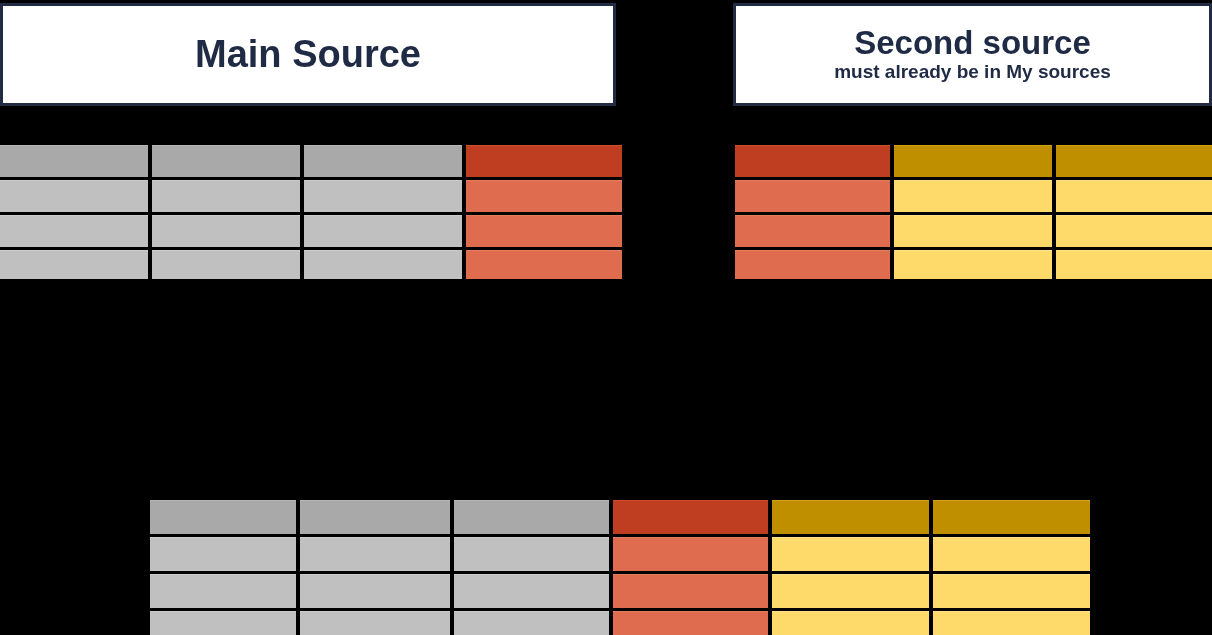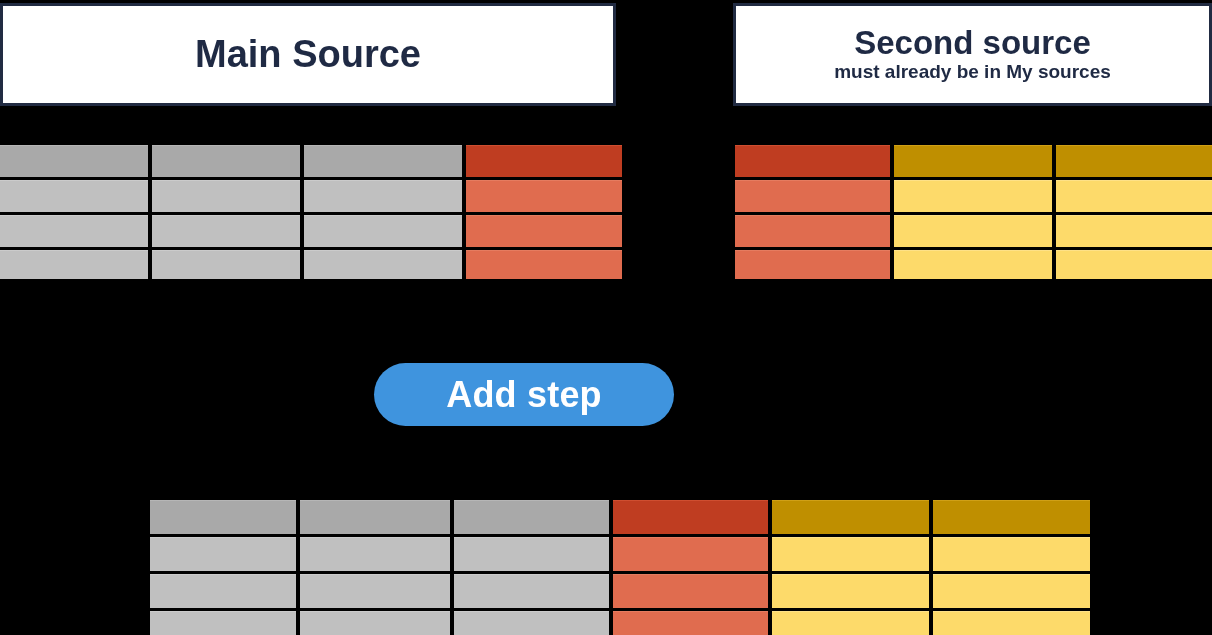--- a/index.html
+++ b/index.html
@@ -177,21 +177,20 @@
         <div class="cell c-gold" style="width: 158px;"></div>
         <div class="cell c-gold" style="width: 164px;"></div>
       </div>
       <div class="trow r-last">
         <div class="cell c-red" style="width: 155px;"></div>
         <div class="cell c-gold" style="width: 158px;"></div>
         <div class="cell c-gold" style="width: 164px;"></div>
       </div>
     </div>
 
-  <button id="add-step-button">Add step</button>
 
   <div class="table" id="table-result">
       <div class="trow">
         <div class="cell c-gray-head" style="width: 146px;"></div>
         <div class="cell c-gray-head" style="width: 150px;"></div>
         <div class="cell c-gray-head" style="width: 155px;"></div>
         <div class="cell c-red-head" style="width: 155px;"></div>
         <div class="cell c-gold-head" style="width: 157px;"></div>
         <div class="cell c-gold-head" style="width: 157px;"></div>
       </div>

